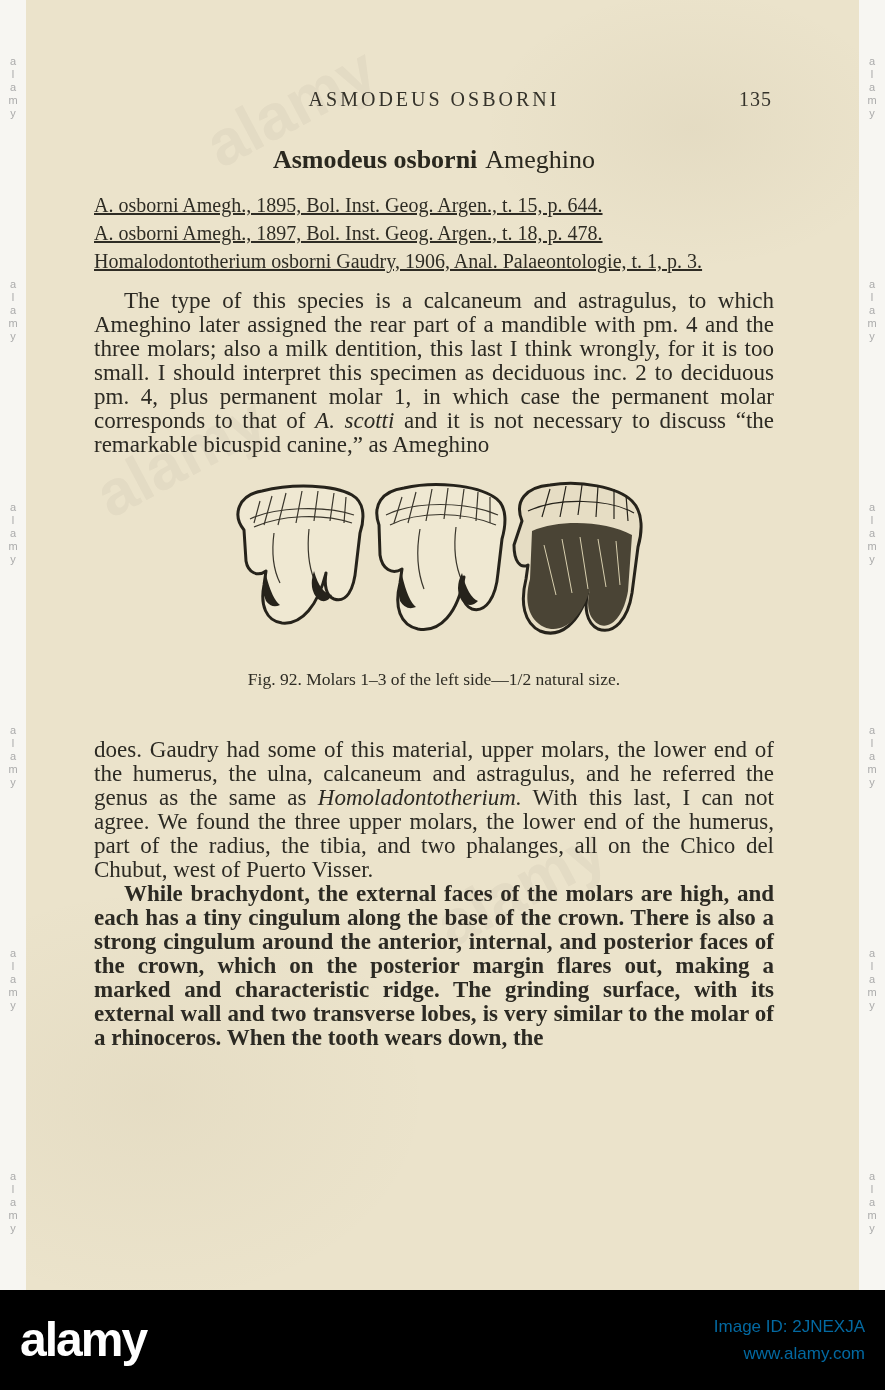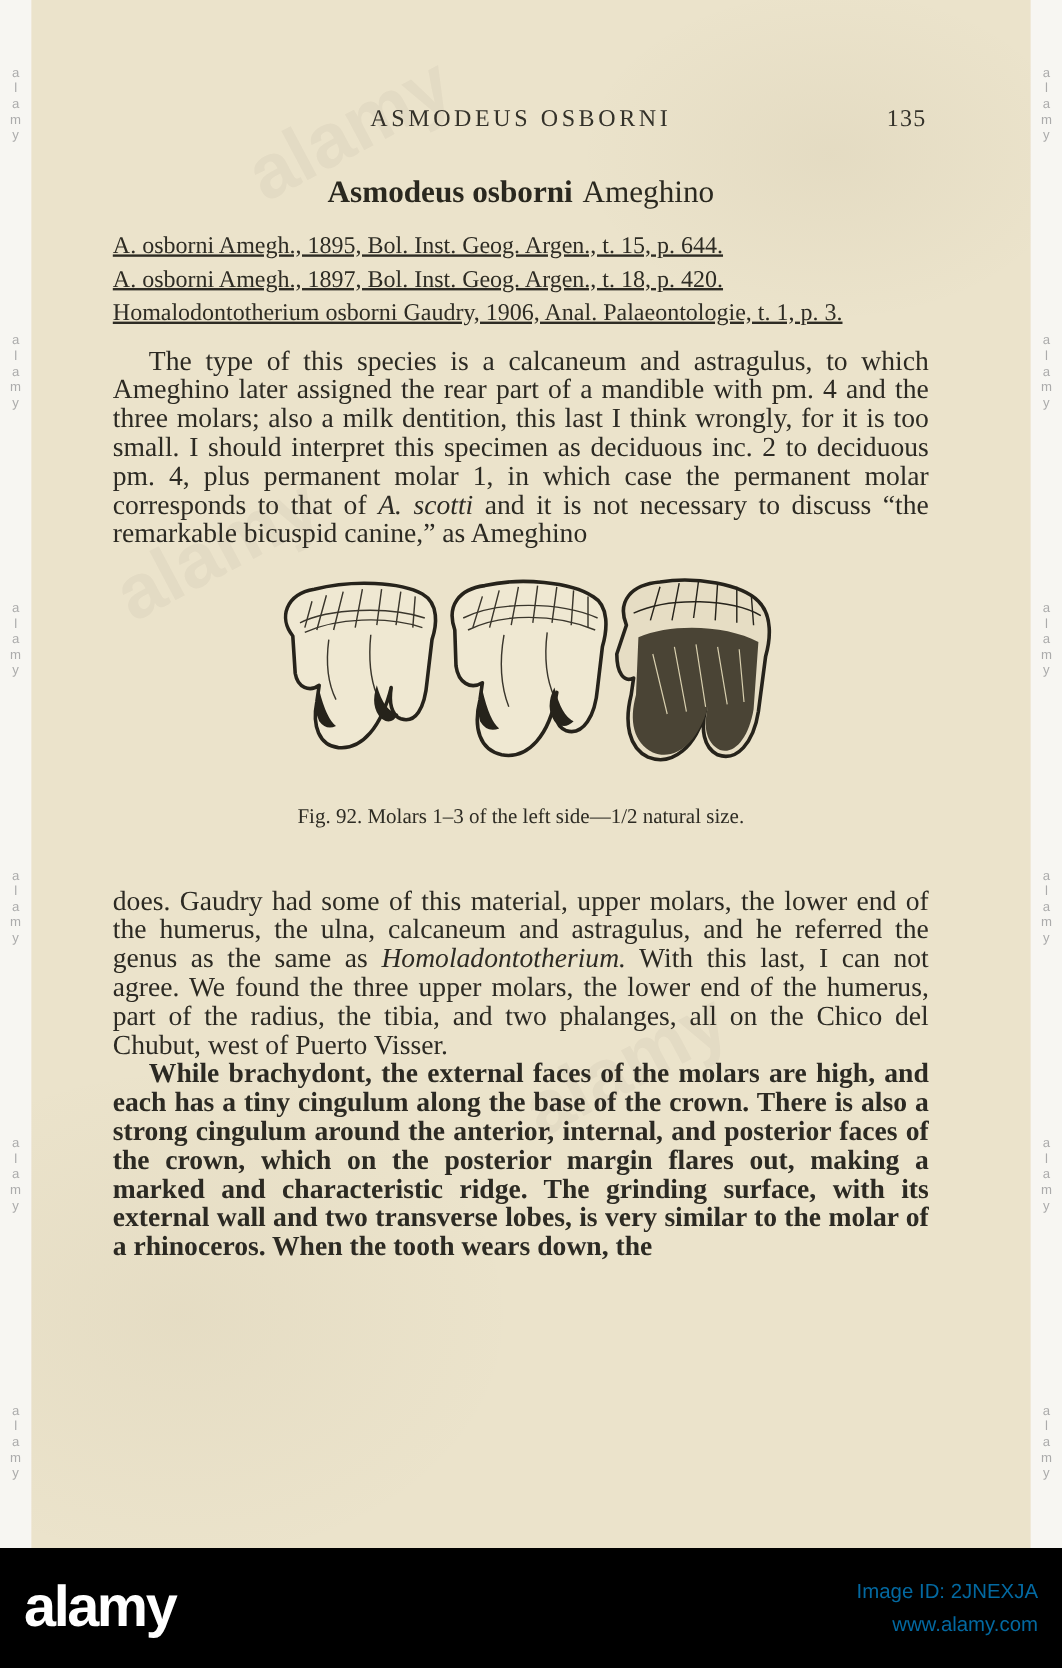--- a/index.html
+++ b/index.html
@@ -115,21 +115,21 @@
       <span>ASMODEUS OSBORNI</span>
       <span class="page-number">135</span>
     </div>
 
     <h2 class="heading">
       <span class="bold">Asmodeus osborni</span><span class="regular">Ameghino</span>
     </h2>
 
     <div class="refs">
       <div>A. osborni Amegh., 1895, Bol. Inst. Geog. Argen., t. 15, p. 644.</div>
-      <div>A. osborni Amegh., 1897, Bol. Inst. Geog. Argen., t. 18, p. 420.</div>
+      <div>A. osborni Amegh., 1897, Bol. Inst. Geog. Argen., t. 18, p. 478.</div>
       <div>Homalodontotherium osborni Gaudry, 1906, Anal. Palaeontologie, t. 1, p. 3.</div>
     </div>
 
     <p class="para indent"><span>The type of this species is a calcaneum and astragulus, to which Ameghino later assigned the rear part of a mandible with pm. 4 and the three molars; also a milk dentition, this last I think wrongly, for it is too small.  I should interpret this specimen as deciduous inc. 2 to deciduous pm. 4, plus permanent molar 1, in which case the permanent molar corresponds to that of </span><i>A. scotti</i><span> and it is not necessary to discuss “the remarkable bicuspid canine,” as Ameghino</span></p>
 
     <div class="figure-wrap">
       <svg width="440" height="180" viewBox="0 0 440 180">
 
         <g stroke="#26231b" fill="#efe8d2" stroke-width="3" stroke-linejoin="round">
           <path d="M 30 55 C 18 40, 24 20, 48 16 C 80 8, 120 10, 138 20 C 152 28, 150 46, 146 58 L 142 92 C 140 116, 132 128, 120 124 C 112 121, 110 110, 112 98 C 104 130, 88 150, 68 148 C 52 146, 46 130, 50 110 L 52 96 C 44 102, 34 98, 32 86 Z"></path>

